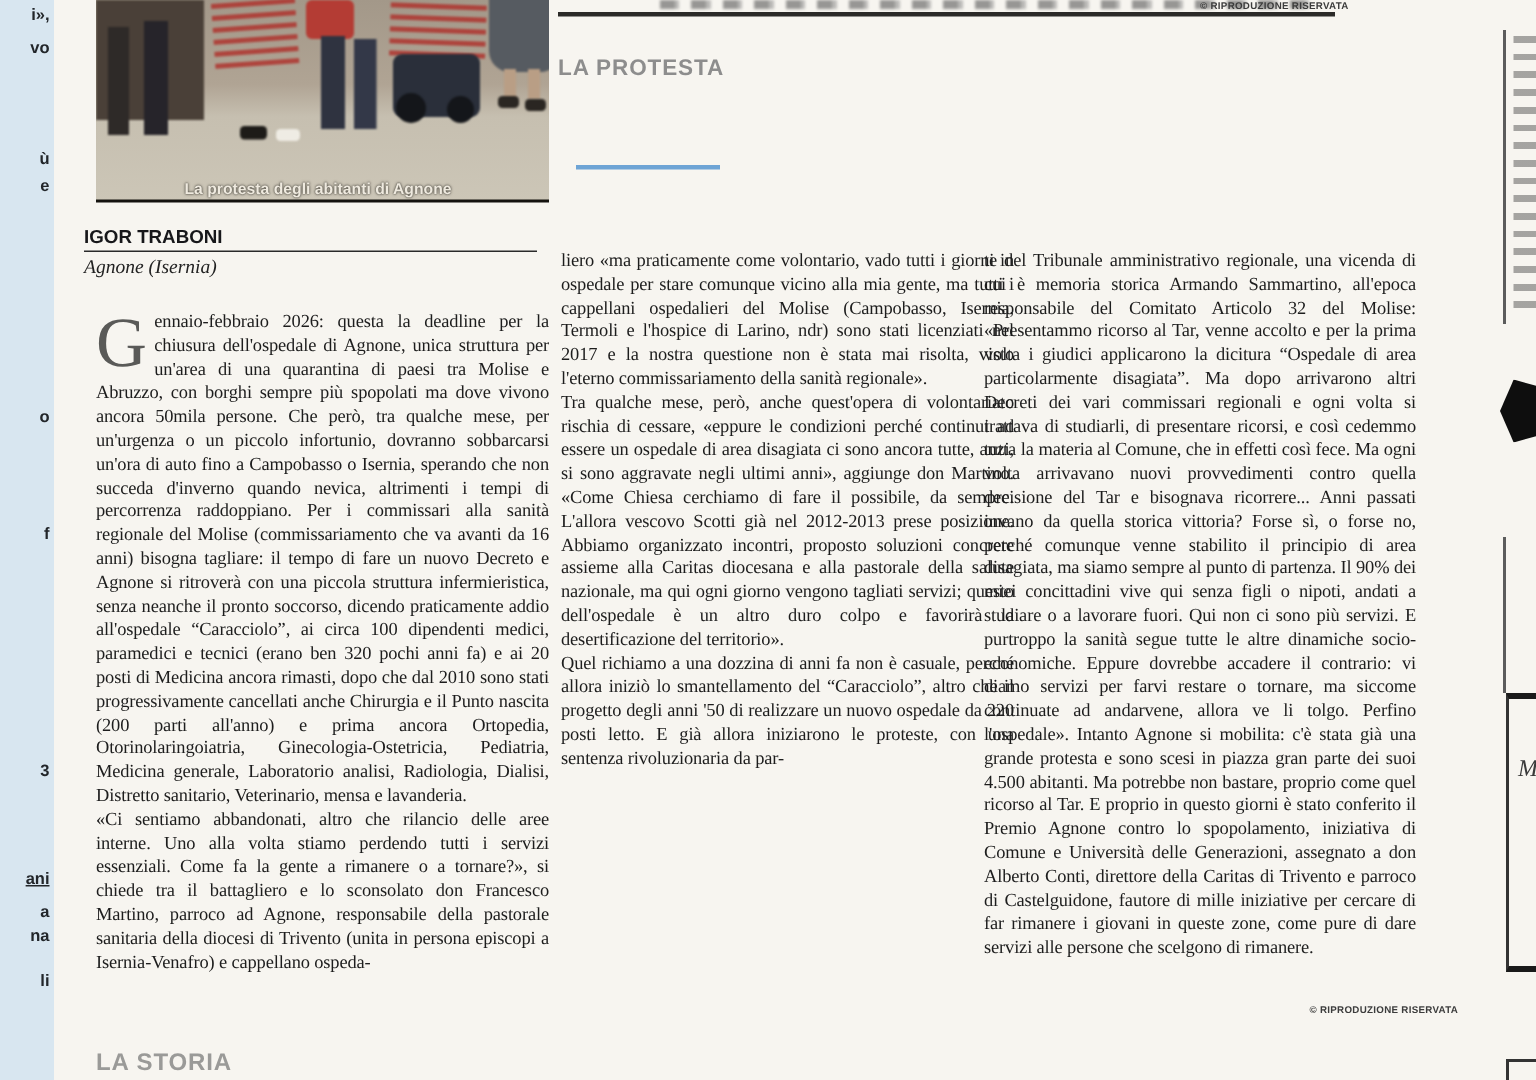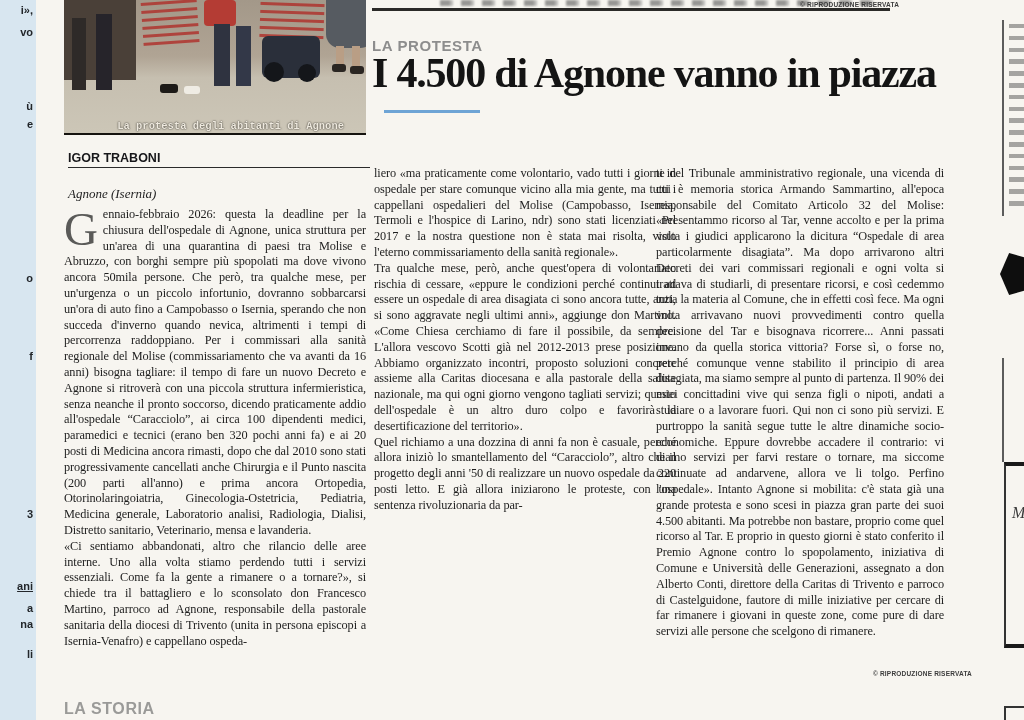--- a/index.html
+++ b/index.html
@@ -11,45 +11,45 @@
   .left-strip{left:0;top:0;width:36px;height:720px;background:#d8e6f0;}
   .lf{position:absolute;right:3px;font-family:"Liberation Sans",sans-serif;
       font-weight:bold;font-size:11px;color:#22262a;white-space:nowrap;}
 
   
   .photo{left:64px;top:0;width:302px;height:134px;overflow:hidden;background:
      linear-gradient(180deg,#a39889 0%,#b0a494 42%,#c6bfb0 58%,#ccc6b7 100%);}
   .photo .sh{position:absolute;filter:blur(0.7px);}
   .banner{background:#eae7dd;}
   .redlines{background:repeating-linear-gradient(180deg,rgba(0,0,0,0) 0 5px,rgba(175,45,40,.8) 5px 8px);}
-  .photo-caption{position:absolute;left:0;right:22px;bottom:2px;text-align:right;
-     font-family:Liberation Mono, monospace;font-weight:bold;font-size:10.5px;
+  .photo-caption{position:absolute;left:0;right:6px;bottom:2px;text-align:center;
+     font-family:Liberation Sans, sans-serif;font-weight:bold;font-size:10.5px;
      color:#efeadf;text-shadow:0 0 2px #4d4a42,0 0 1px #4d4a42;}
   .photo-rule{left:64px;top:133px;width:302px;height:2px;background:#15130f;}
 
   
   .top-smudge{left:440px;top:0;width:440px;height:6px;opacity:.55;filter:blur(1px);
      background:repeating-linear-gradient(90deg,#4a4a4a 0 10px,#8a8a8a 10px 13px,rgba(0,0,0,0) 13px 21px);}
   .top-rule{left:372px;top:8px;width:518px;height:3px;background:#2b2a28;}
   .tiny-copy{font-family:"Liberation Sans",sans-serif;font-weight:bold;font-size:6.5px;
      color:#3c3c3c;letter-spacing:.2px;white-space:nowrap;}
   .top-copy{left:800px;top:1px;width:90px;text-align:right;}
 
   
   .kicker{left:372px;top:37px;font-family:"Liberation Sans",sans-serif;font-weight:bold;
      font-size:15px;letter-spacing:.6px;color:#8d8d8d;}
   .headline{left:372px;top:48px;width:616px;font-weight:bold;font-size:42px;
      line-height:50px;letter-spacing:-1.2px;color:#141414;white-space:nowrap;}
   .blue-mark{position:absolute;left:12px;top:62px;width:96px;height:3px;background:#5e9bd2;opacity:.9;}
 
   
-  .byline{left:68px;top:151px;width:302px;}
+  .byline{left:56px;top:151px;width:302px;}
   .byline .author{font-family:"Liberation Sans",sans-serif;font-weight:bold;font-size:12.5px;
      color:#17171a;border-bottom:1.5px solid #2a2a2a;padding-bottom:2px;}
-  .byline .dateline{font-style:italic;font-size:13px;color:#222;margin-top:18px;}
+  .byline .dateline{font-style:italic;font-size:13px;color:#222;margin-top:2px;}
 
   
   .col{overflow:hidden;}
   .body-text{font-size:12.3px;line-height:15.8px;letter-spacing:-0.1px;
      text-align:justify;color:#1d1d1d;}
   .body-text p{margin:0;}
   .col1{left:64px;top:207px;width:302px;height:488px;}
   .col2{left:374px;top:166px;width:302px;height:398px;}
   .col3{left:656px;top:166px;width:288px;height:498px;}
   .dropcap{float:left;font-size:47px;line-height:40px;padding:2px 5px 0 0;color:#5a5a58;}
@@ -118,21 +118,20 @@
     <div class="photo-caption">La protesta degli abitanti di Agnone</div>
   </div>
   <div class="abs photo-rule"></div>
 
   <div class="abs top-smudge"></div>
   <div class="abs top-rule"></div>
   <div class="abs tiny-copy top-copy">© RIPRODUZIONE RISERVATA</div>
 
   <div class="abs kicker">LA PROTESTA</div>
   <div class="abs headline">
-    <div>I 4.500 di Agnone vanno in piazza</div>
     <div class="blue-mark"></div>
   </div>
 
   <div class="abs byline">
     <div class="author">IGOR TRABONI</div>
     <div class="dateline">Agnone (Isernia)</div>
   </div>
 
   <div class="abs col col1 body-text">
     <p><span class="dropcap">G</span><span>ennaio-febbraio 2026: questa la deadline per la chiusura dell'ospedale di Agnone, unica struttura per un'area di una quarantina di paesi tra Molise e Abruzzo, con borghi sempre più spopolati ma dove vivono ancora 50mila persone. Che però, tra qualche mese, per un'urgenza o un piccolo infortunio, dovranno sobbarcarsi un'ora di auto fino a Campobasso o Isernia, sperando che non succeda d'inverno quando nevica, altrimenti i tempi di percorrenza raddoppiano. Per i commissari alla sanità regionale del Molise (commissariamento che va avanti da 16 anni) bisogna tagliare: il tempo di fare un nuovo Decreto e Agnone si ritroverà con una piccola struttura infermieristica, senza neanche il pronto soccorso, dicendo praticamente addio all'ospedale “Caracciolo”, ai circa 100 dipendenti medici, paramedici e tecnici (erano ben 320 pochi anni fa) e ai 20 posti di Medicina ancora rimasti, dopo che dal 2010 sono stati progressivamente cancellati anche Chirurgia e il Punto nascita (200 parti all'anno) e prima ancora Ortopedia, Otorinolaringoiatria, Ginecologia-Ostetricia, Pediatria, Medicina generale, Laboratorio analisi, Radiologia, Dialisi, Distretto sanitario, Veterinario, mensa e lavanderia.</span></p>

